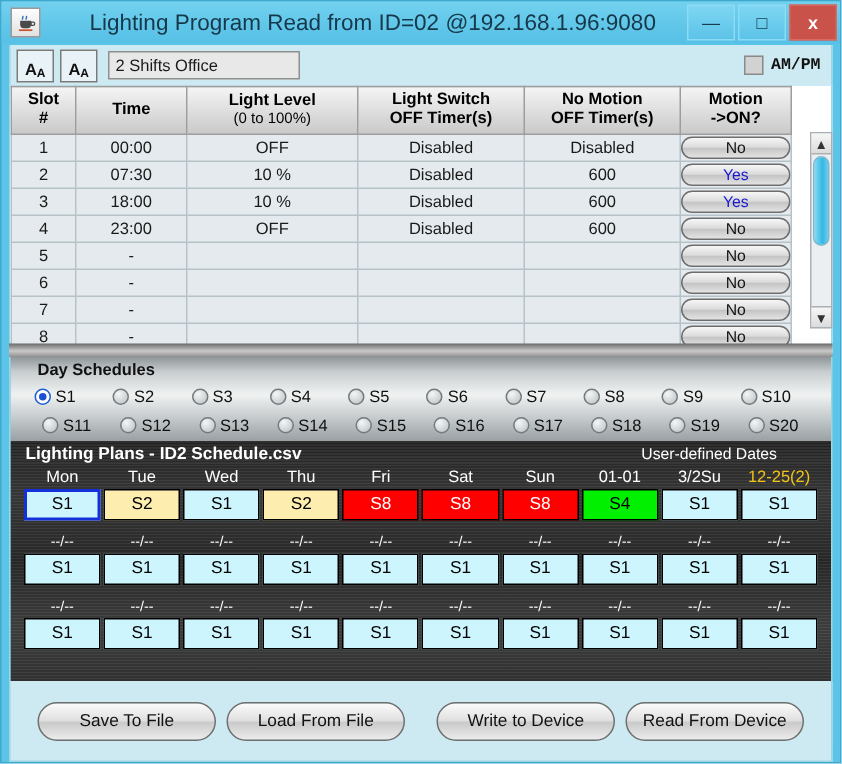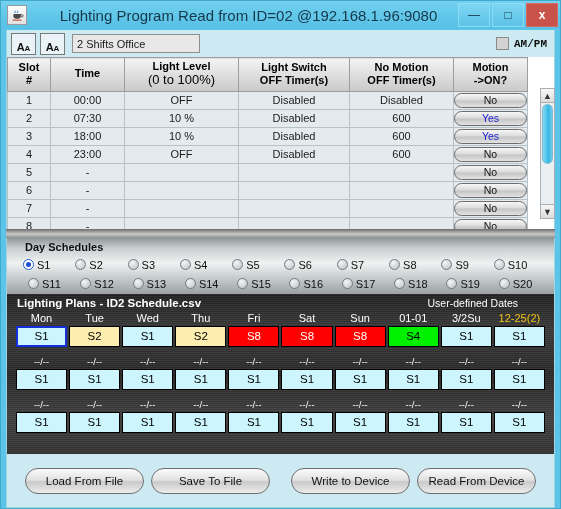--- a/index.html
+++ b/index.html
@@ -99,21 +99,21 @@
     width: 520px;
     table-layout: fixed;
   }
   table.sched th {
     background: linear-gradient(to bottom,#f4f4f4 0%,#dcdcdc 55%,#c9c9c9 100%);
     border: 1px solid #9d9d9d;
     font-size: 11px; font-weight: bold; color: #000;
     padding: 2px 0 3px;
     height: 32px; line-height: 1.15;
   }
-  table.sched th .sub { font-size: 13px; font-weight: normal; display: block; }
+  table.sched th .sub { font-size: 10px; font-weight: normal; display: block; }
   table.sched th .l2 { display: block; }
   table.sched td {
     border: 1px solid #b6c2c8;
     background: #e4eaed;
     height: 18px; font-size: 11px; color: #1a1a1a;
     text-align: center; padding: 0;
   }
   td.off { color: #1414d8; }
   td.motion-cell { background: #e4eaed; padding: 0 3px; }
   .pillbtn {
@@ -695,20 +695,20 @@
             <div class="gval" style="background:#ccf5fd;color:#000000">S1</div>
           </div>
           <div class="gcell">
             <div class="gval" style="background:#ccf5fd;color:#000000">S1</div>
           </div>
         </div>
     </div>
   </div>
 
   <div class="btnbar">
+    <div class="bigbtn">Save To File</div>
     <div class="bigbtn">Load From File</div>
-    <div class="bigbtn">Save To File</div>
     <div class="gap-mid"></div>
     <div class="bigbtn">Write to Device</div>
     <div class="bigbtn">Read From Device</div>
   </div>
 
 </div>
 
 </body></html>

